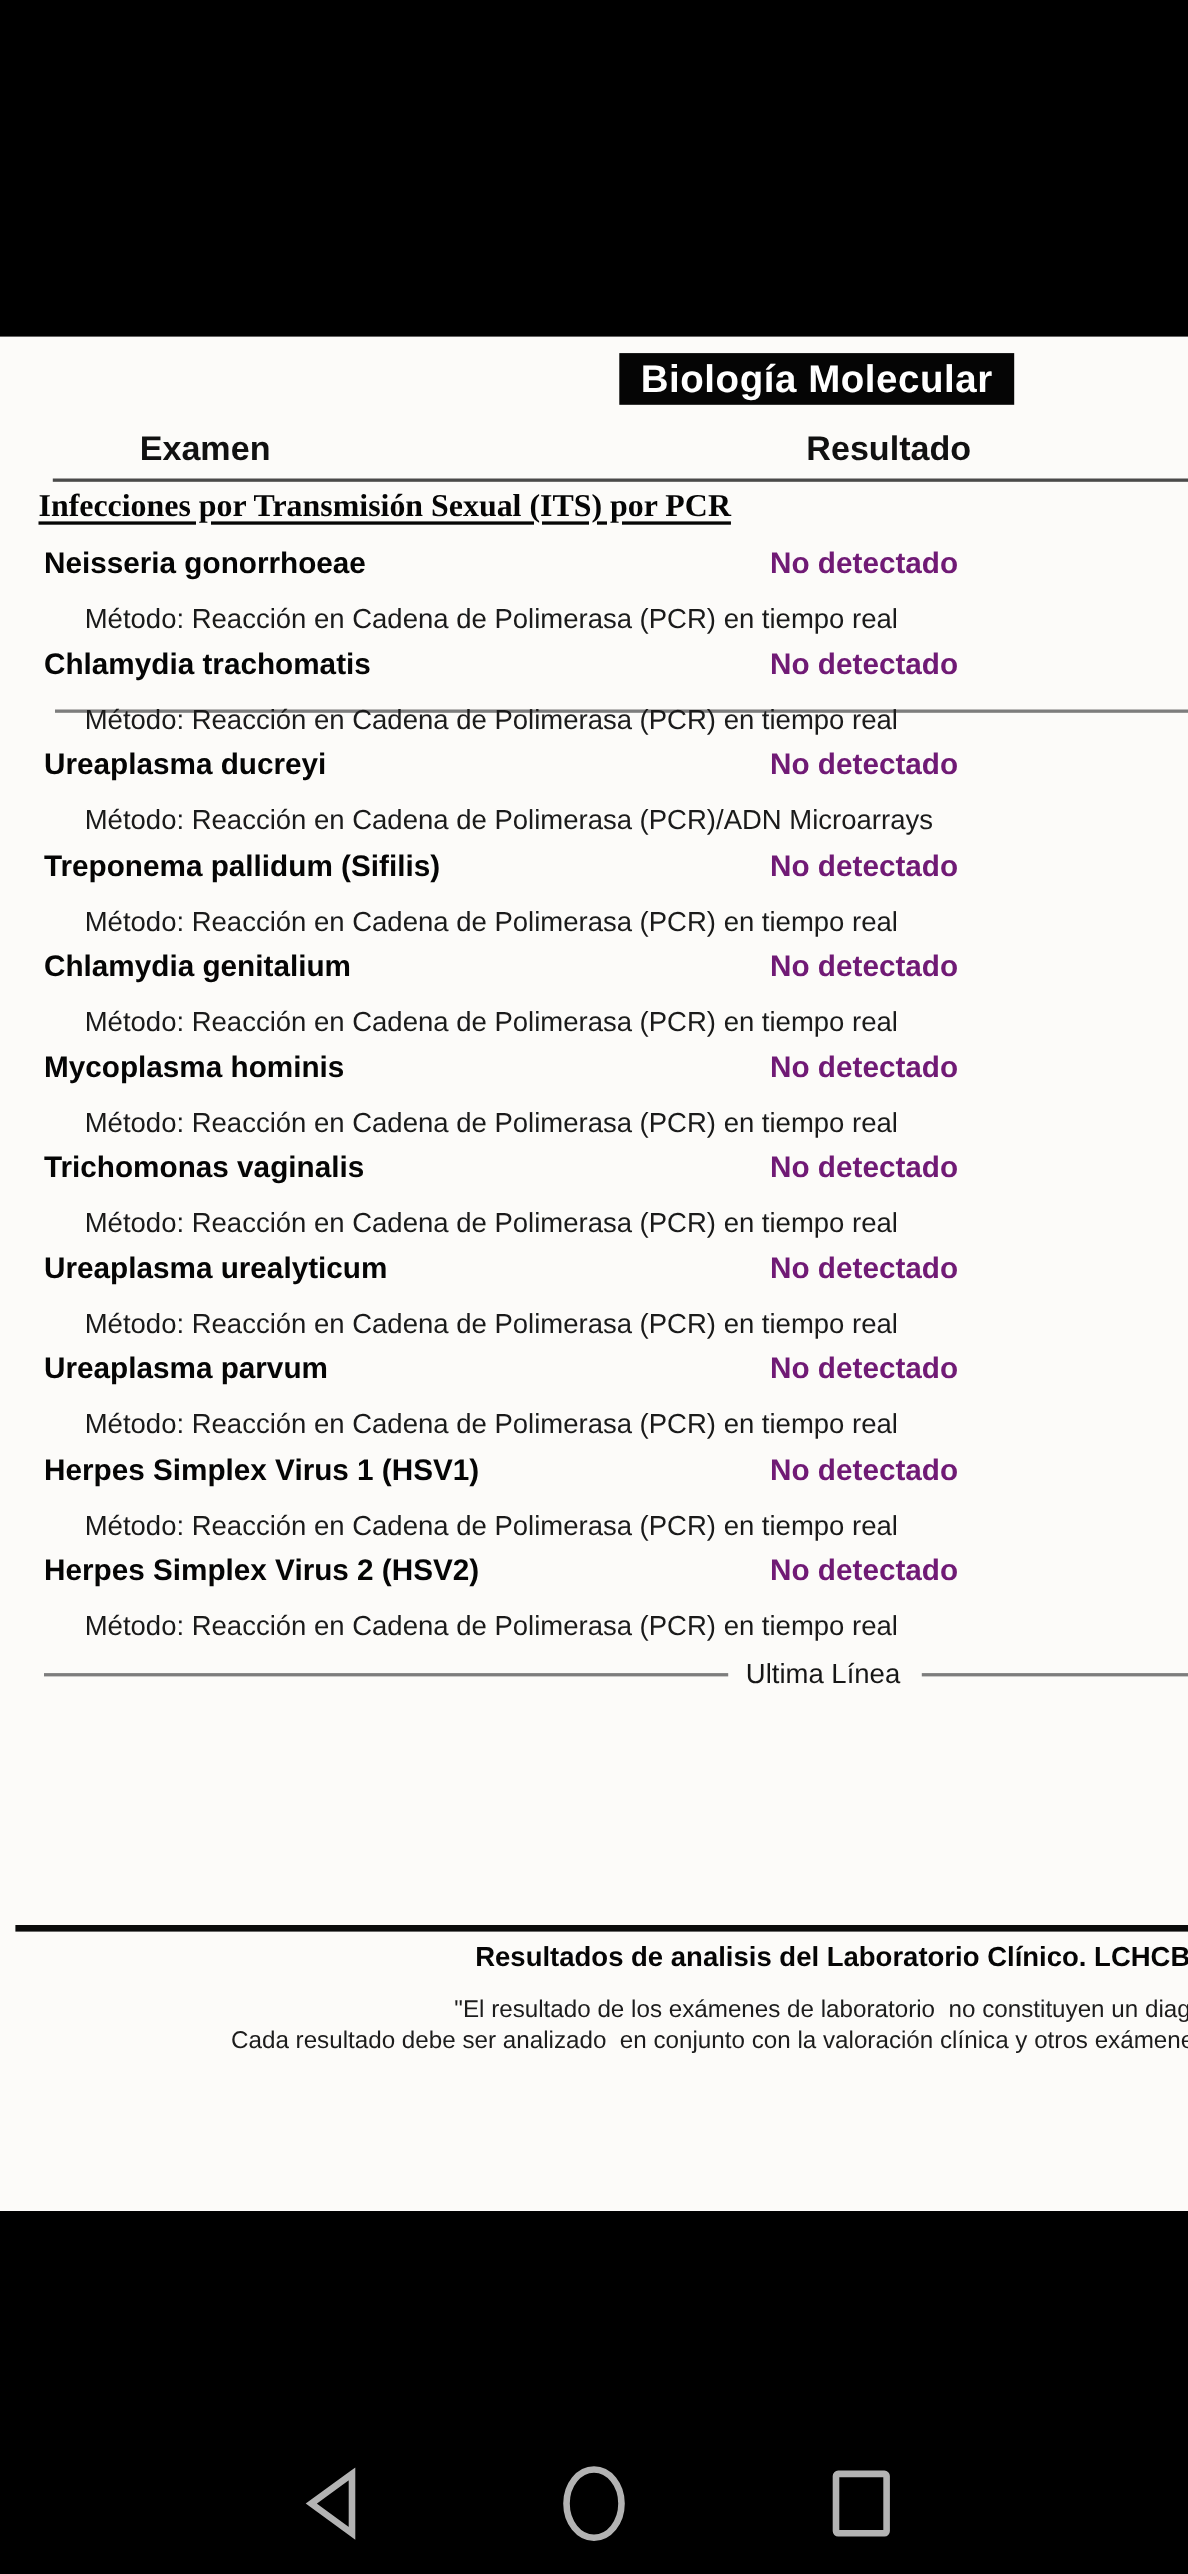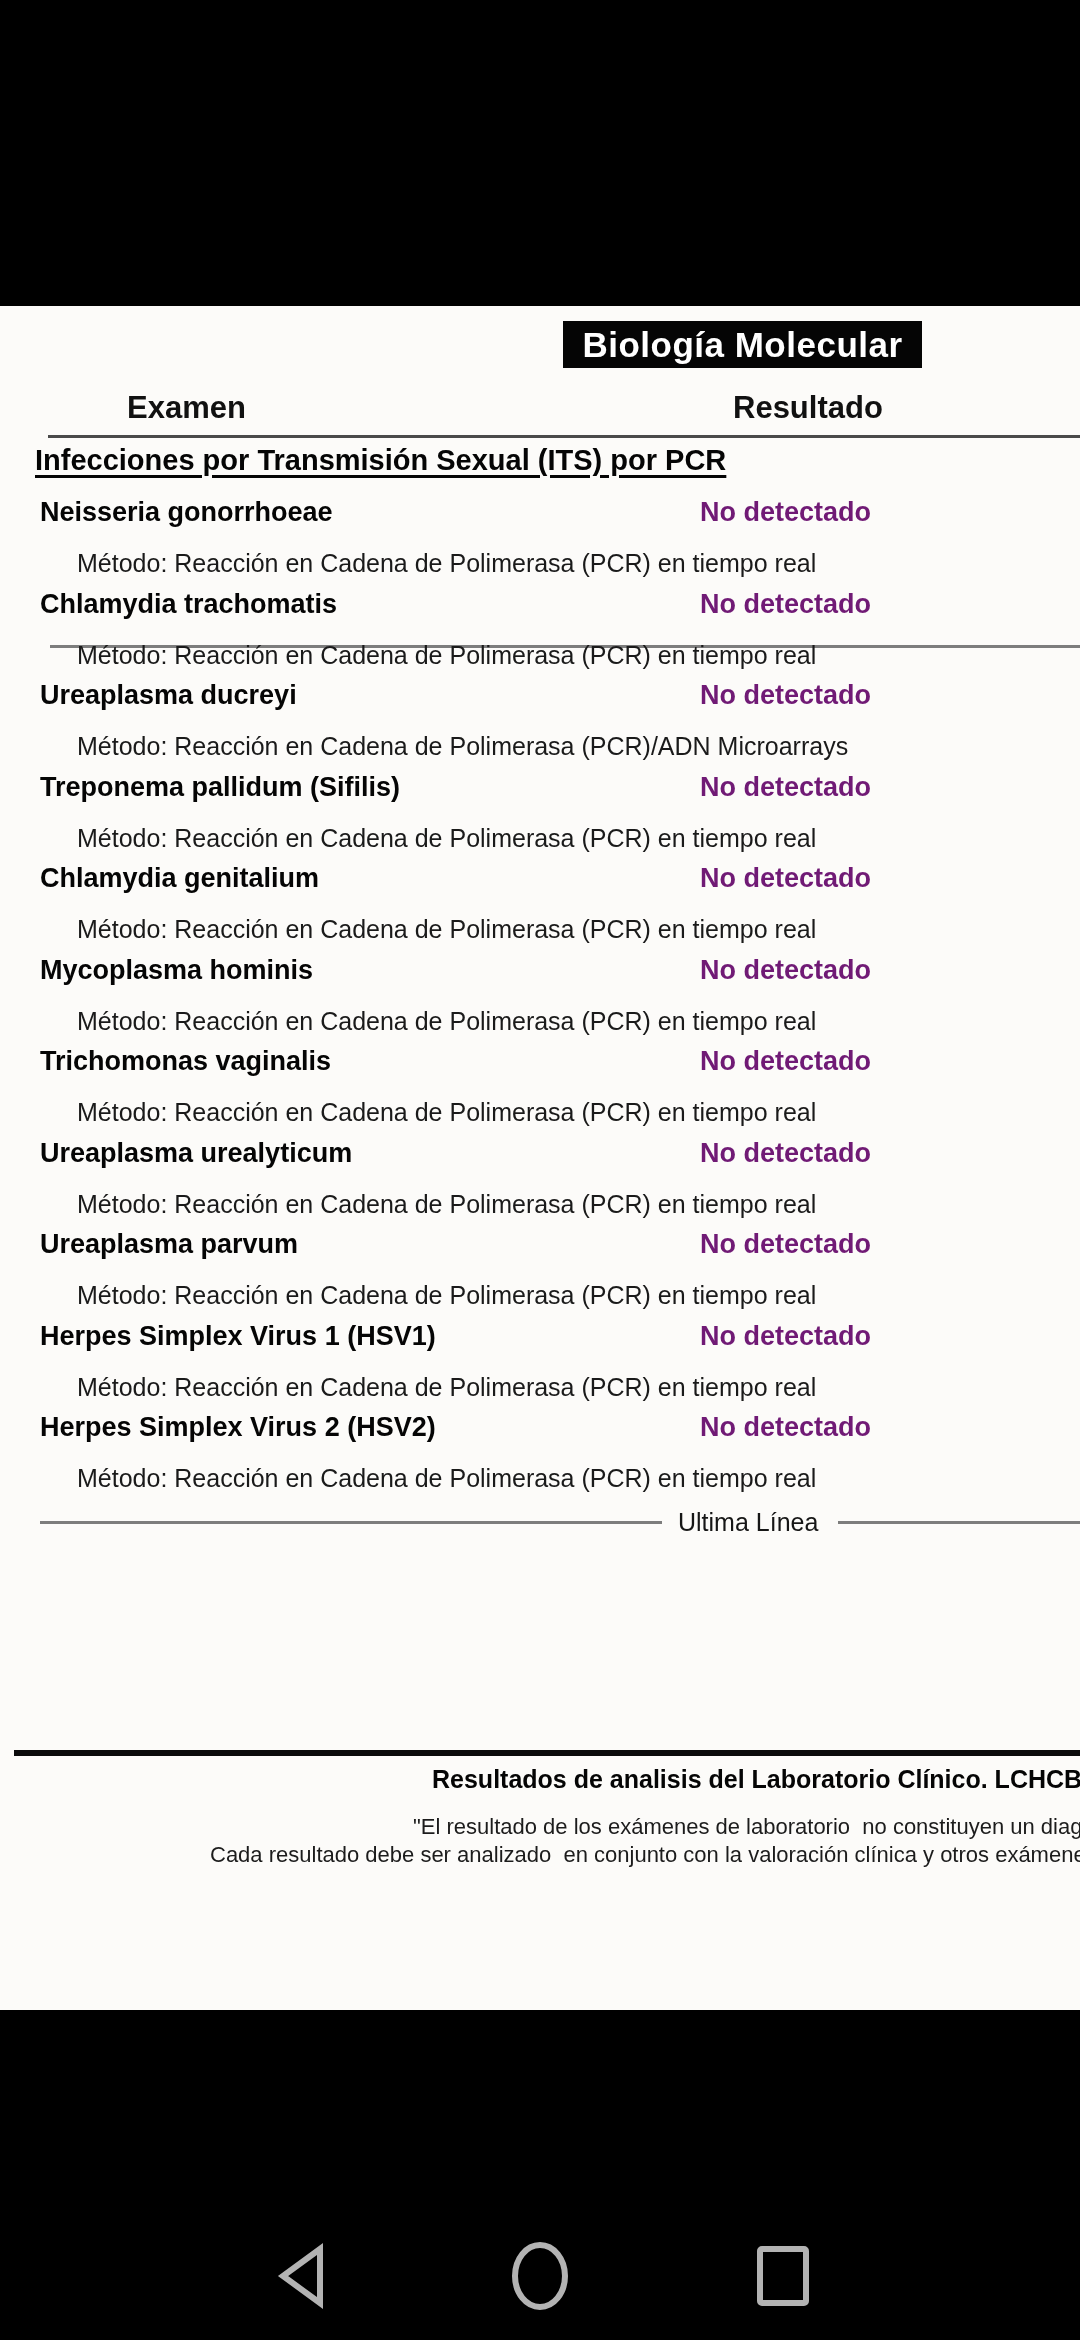--- a/index.html
+++ b/index.html
@@ -57,20 +57,21 @@
   .group-title {
     position: absolute;
     left: 35px; top: 138px;
     font-size: 29px;
     font-weight: bold;
     color: #050505;
     text-decoration: underline;
     text-underline-offset: 5px;
     text-decoration-thickness: 3px;
     white-space: nowrap;
+    font-family: Liberation Serif, serif;
   }
   
   #test-rows {
     position: absolute;
     left: 0; top: 190px;
     width: 1080px;
   }
   .test-row { position: relative; height: 91.5px; }
   .test-name {
     position: absolute; left: 40px; top: 0;

